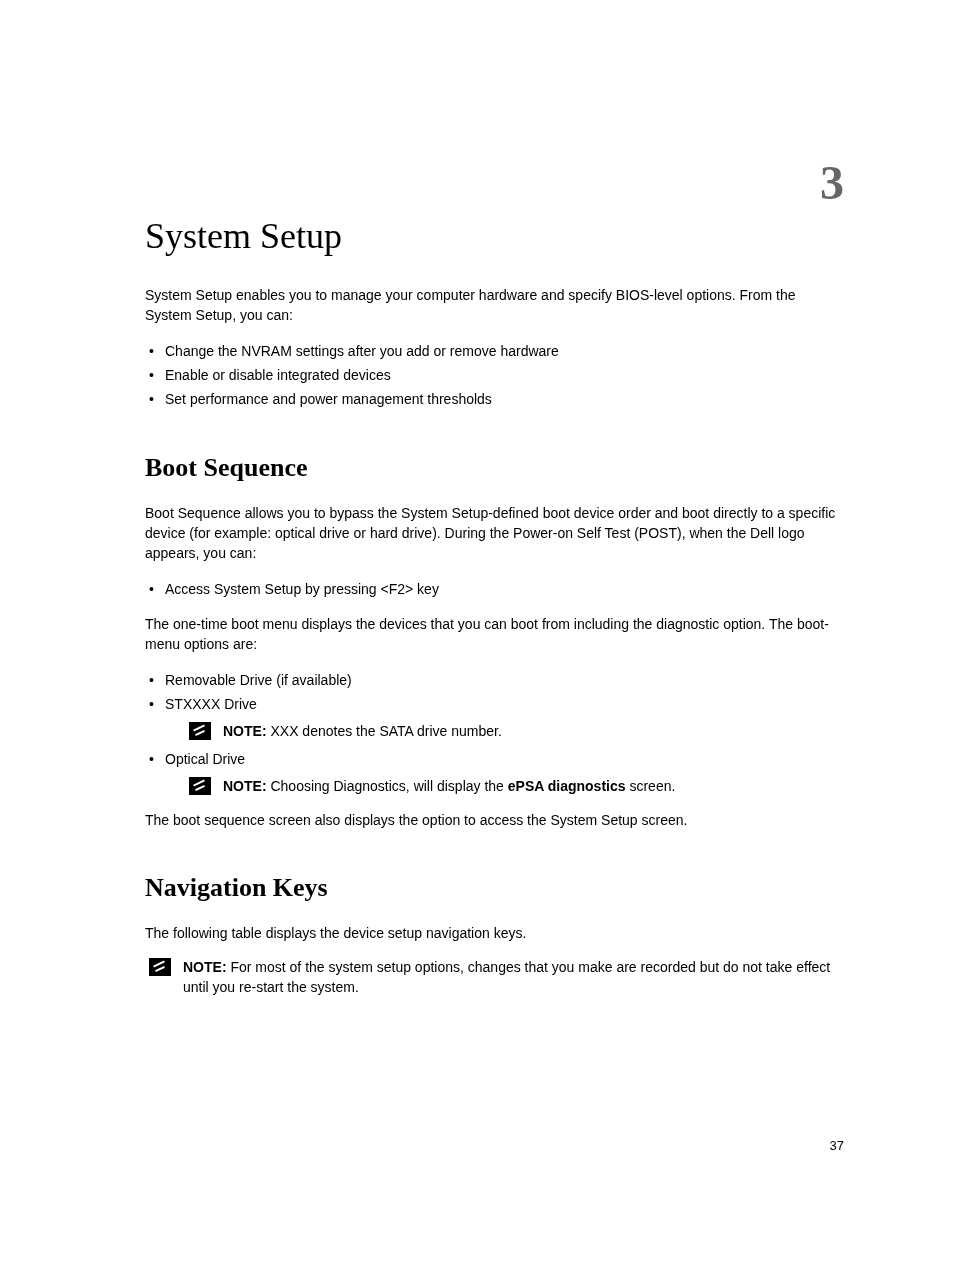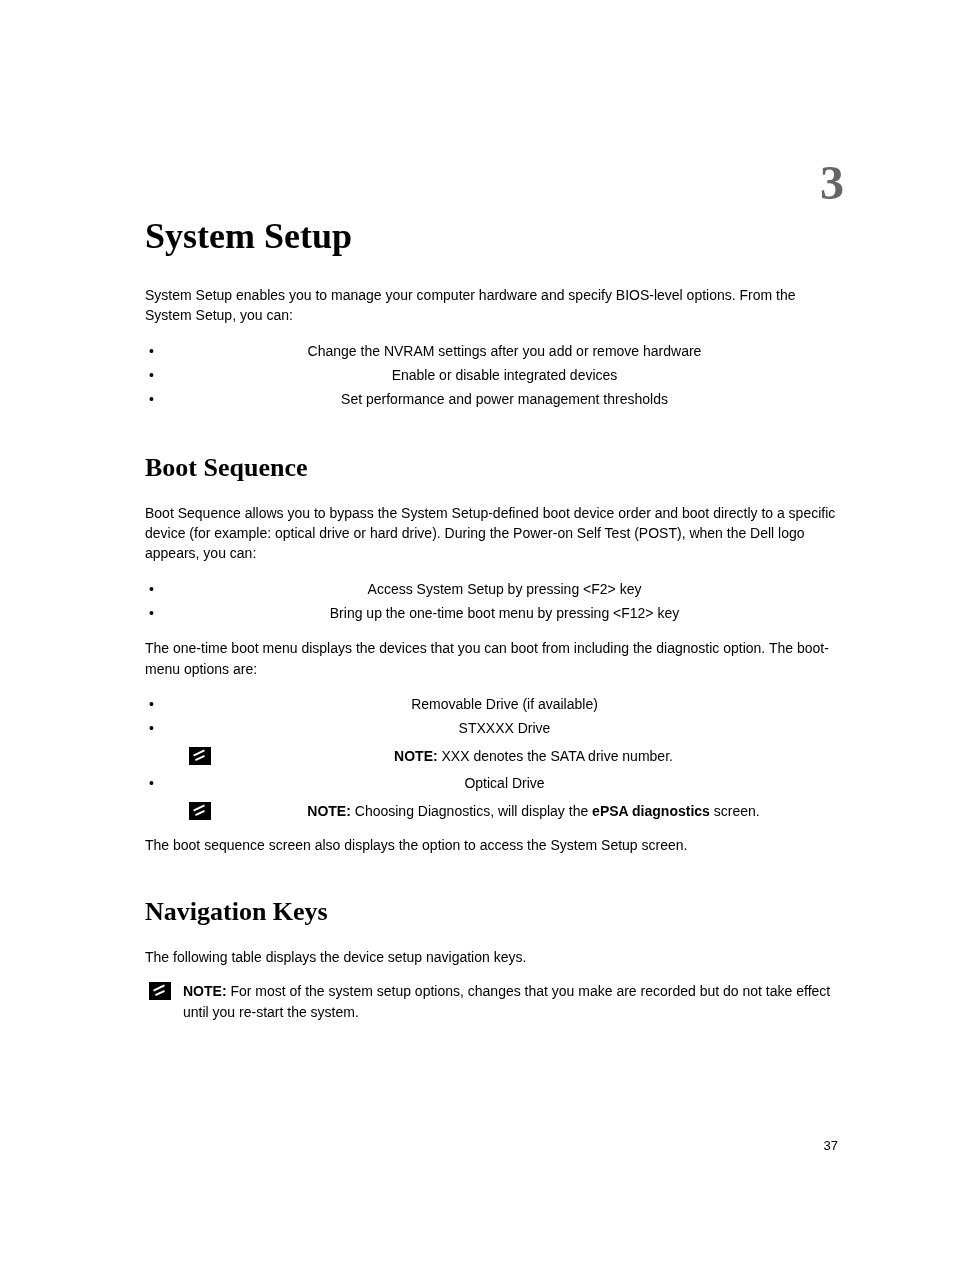--- a/index.html
+++ b/index.html
@@ -20,41 +20,40 @@
       position: absolute;
       top: 155px;
       right: 110px;
       font-size: 48px;
       font-weight: bold;
       color: #666;
       font-family: Georgia, serif;
     }
     h1 {
       font-size: 36px;
-      font-weight: bold;
+      font-weight: normal;
       margin-top: 55px;
       margin-bottom: 28px;
       font-family: Georgia, 'Times New Roman', serif;
     }
     h2 {
       font-size: 26px;
       font-weight: bold;
       margin-top: 42px;
       margin-bottom: 20px;
       font-family: Georgia, 'Times New Roman', serif;
     }
     p {
       font-size: 14px;
       line-height: 1.45;
       margin-bottom: 14px;
     }
     ul {
       list-style: none;
       margin-bottom: 14px;
-      text-align: center;
     }
     ul > li {
       font-size: 14px;
       line-height: 1.6;
       padding-left: 20px;
       position: relative;
       margin-bottom: 2px;
     }
     ul > li::before {
       content: "•";
@@ -109,21 +108,21 @@
     .note-label {
       font-weight: bold;
     }
     .bold-inline {
       font-weight: bold;
       margin-top: 12px;
     }
     .page-number {
       position: absolute;
       bottom: 115px;
-      right: 116px;
+      right: 110px;
       font-size: 13px;
     }
     .li-plain::before {
       content: "";
     }
   </style>
 </head>
 <body>
 
 <div class="chapter-number">3</div>
@@ -137,21 +136,20 @@
   <li>Enable or disable integrated devices</li>
   <li>Set performance and power management thresholds</li>
 </ul>
 
 <h2>Boot Sequence</h2>
 
 <p>Boot Sequence allows you to bypass the System Setup-defined boot device order and boot directly to a specific device (for example: optical drive or hard drive). During the Power-on Self Test (POST), when the Dell logo appears, you can:</p>
 
 <ul>
   <li>Access System Setup by pressing &lt;F2&gt; key</li>
-  <li>Bring up the one-time boot menu by pressing &lt;F12&gt; key</li>
 </ul>
 
 <p>The one-time boot menu displays the devices that you can boot from including the diagnostic option. The boot-menu options are:</p>
 
 <ul>
   <li>Removable Drive (if available)</li>
   <li>STXXXX Drive</li>
   <li class="li-plain">
     <div class="note-block nested">
       <div class="note-icon"></div>

